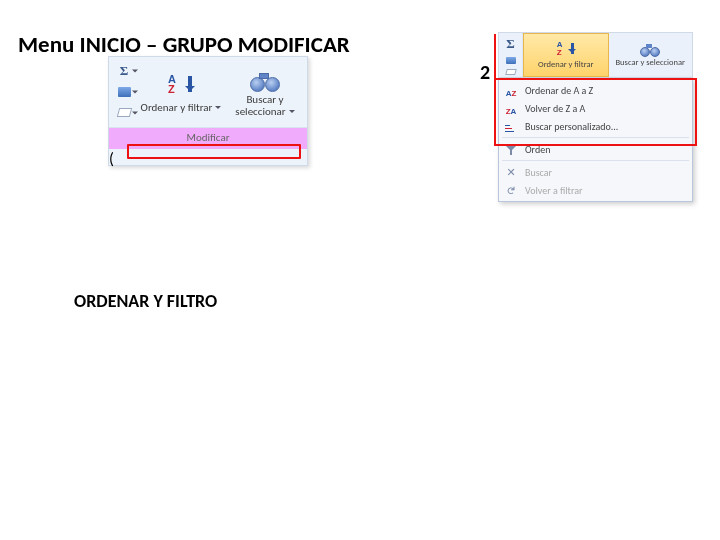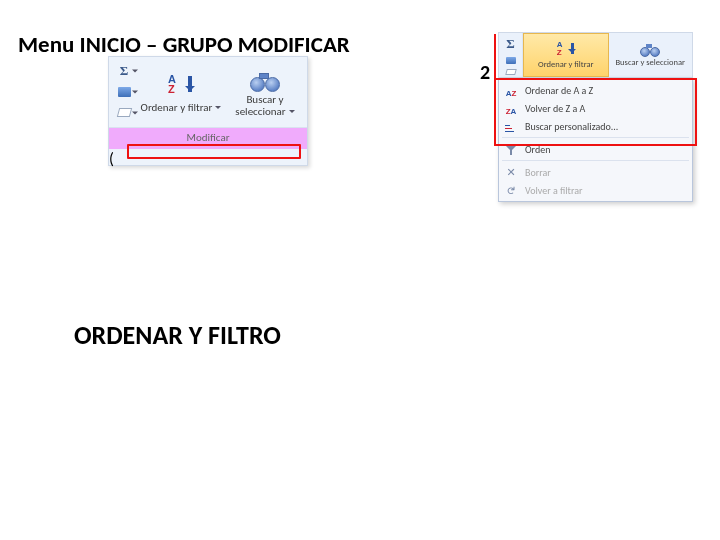--- a/index.html
+++ b/index.html
@@ -266,23 +266,22 @@
   .g2-red-vert{
     position:absolute;
     left:494px; top:34px;
     width:2px; height:44px;
     background:#e11;
   }
 
   .subtitle{
     position:absolute;
     left:74px; top:290px;
-    font-size:26px;
+    font-size:18px;
     font-weight:700;
-    margin-top:29px;
   }
 </style>
 </head>
 <body>
 
 <div class="slide-title">Menu INICIO – GRUPO MODIFICAR</div>
 
 <div class="num-label num-1">1</div>
 <div class="num-label num-2">2</div>
 
@@ -366,21 +365,21 @@
       <span class="ico">
           <span class="mini-funnel"></span>
         </span>
       <span>Orden</span>
     </div>
     <div class="dd-sep"></div>
     <div class="dd-item disabled">
       <span class="ico">
           <span class="mini-clear">✕</span>
         </span>
-      <span>Borrar</span>
+      <span>Buscar</span>
     </div>
     <div class="dd-item disabled">
       <span class="ico">
           <span class="mini-reapply">↻</span>
         </span>
       <span>Volver a filtrar</span>
     </div>
   </div>
 </div>
 <div class="g2-red-vert"></div>

